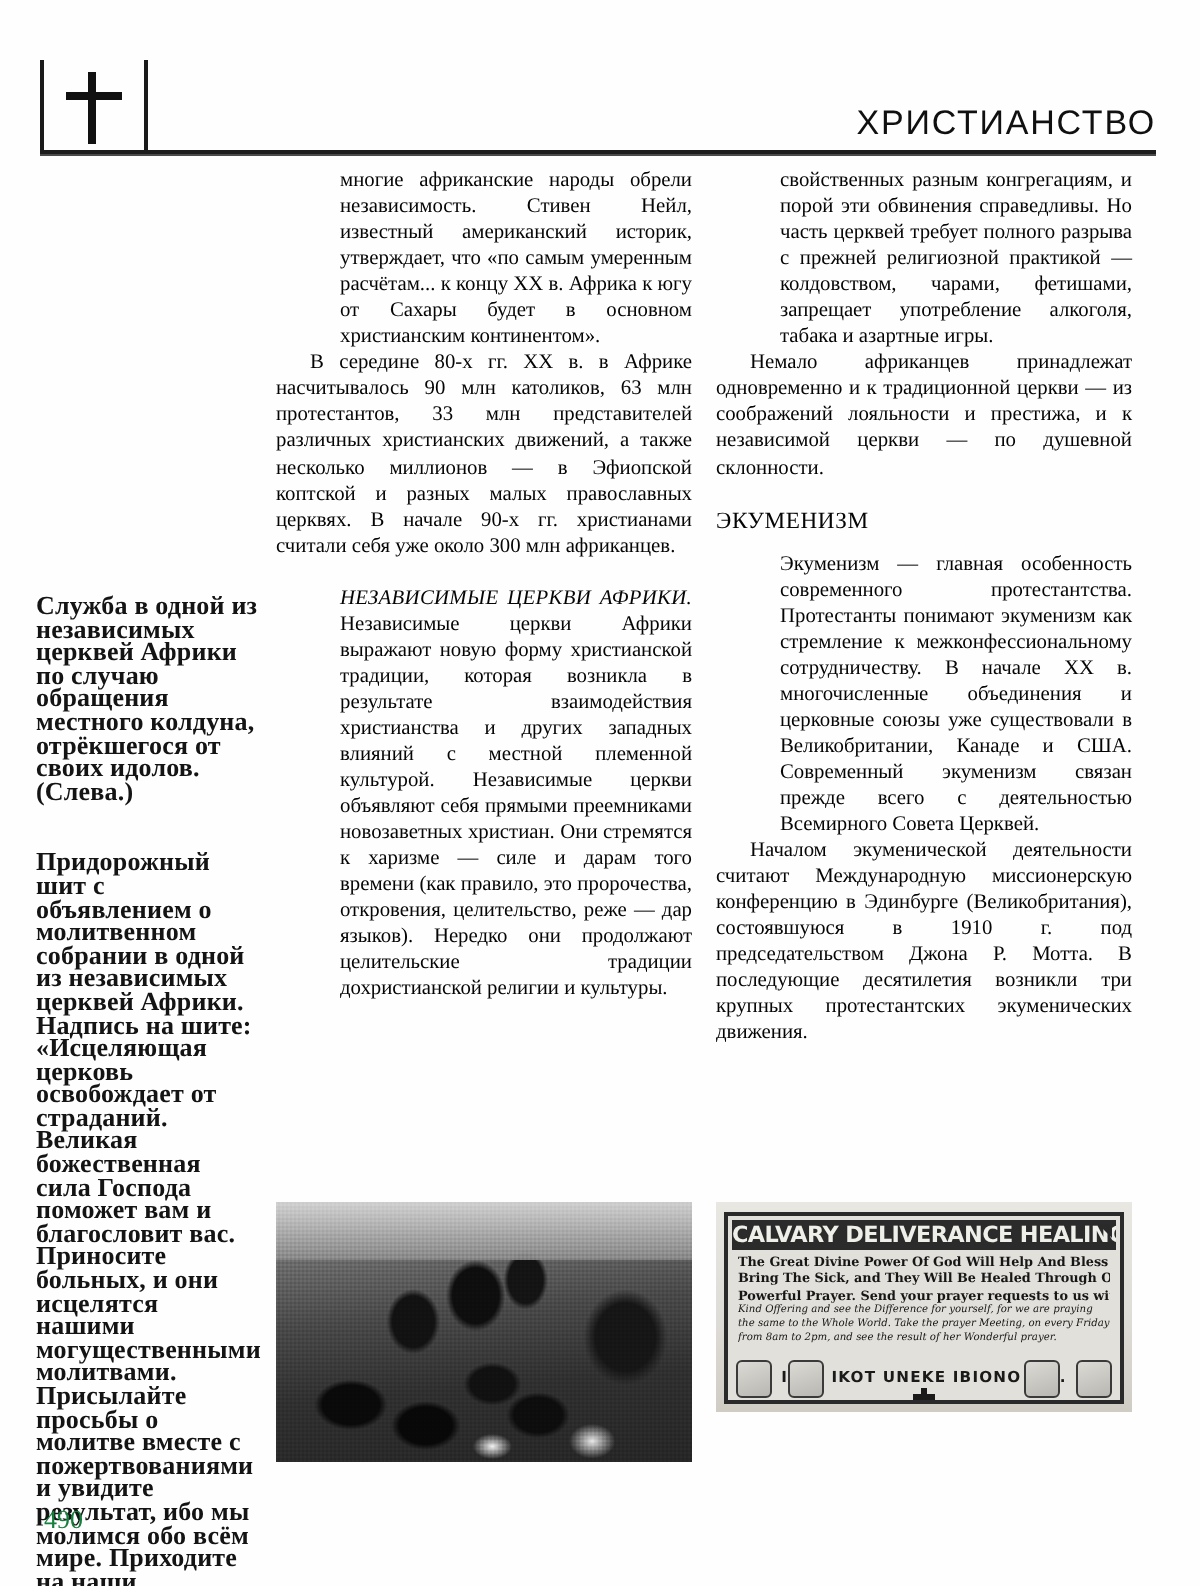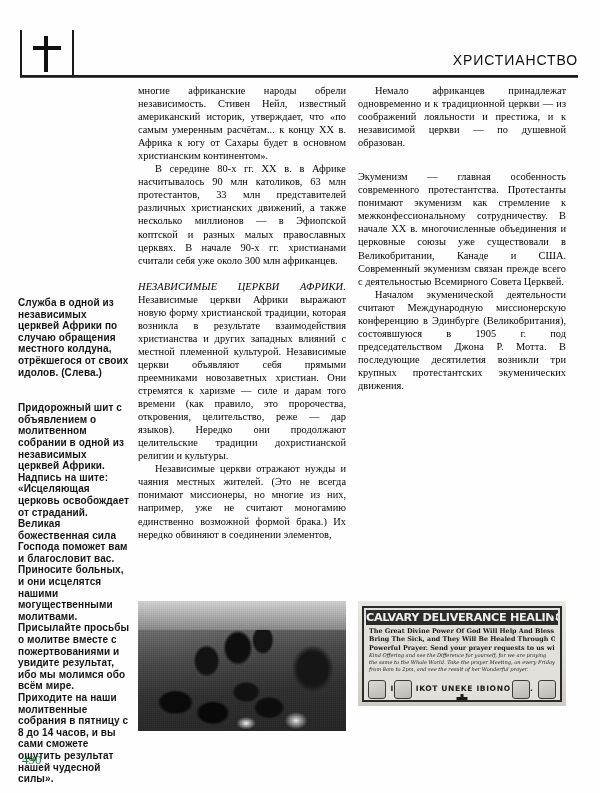--- a/index.html
+++ b/index.html
@@ -74,36 +74,36 @@
     height: 3px;
     border-top: 2px solid #1d1d1d;
     border-bottom: 1px solid #4a4a4a;
     box-sizing: border-box;
   }
   .header-title {
     position: absolute;
     right: 22px;
     top: 22px;
     font-family: "Liberation Sans", "DejaVu Sans", sans-serif;
-    font-size: 14px;
+    font-size: 17px;
     letter-spacing: 0.9px;
     color: #101010;
     font-weight: 400;
   }
 
   
   .sidebar {
     position: absolute;
     left: 18px;
     top: 297px;
     width: 112px;
   }
   .caption {
-    font-family: Liberation Sans, sans-serif;
-    font-size: 10px;
+    font-family: Liberation Serif, serif;
+    font-size: 13px;
     line-height: 11.6px;
     font-weight: bold;
     color: #141414;
     text-align: left;
     letter-spacing: 0.1px;
   }
   .caption + .caption {
     margin-top: 24px;
   }
 
@@ -118,21 +118,21 @@
     color: #050505;
   }
   .col-left  { left: 138px; }
   .col-right { left: 358px; }
 
   .col p {
     margin: 0;
     text-indent: 17px;
     hyphens: manual;
   }
-  .col p.noind { text-indent: 0; }
+  .col p.noind { text-indent: 0; margin-left: 32px; }
 
   .runhead {
     font-family: "Liberation Serif", "DejaVu Serif", serif;
     letter-spacing: 0.15px;
     font-style: italic;
   }
   h2.sec {
     margin: 0;
     font-size: 11.6px;
     line-height: 14px;
@@ -314,29 +314,30 @@
   <div class="sidebar">
     <div class="caption">Служба в одной из независимых церквей Африки по случаю обращения местного колдуна, отрёкшегося от своих идолов. (Слева.)</div>
     <div class="caption">Придорожный шит с объявлением о молитвенном собрании в одной из независимых церквей Африки. Надпись на шите: «Исцеляющая церковь освобождает от страданий. Великая божественная сила Господа поможет вам и благословит вас. Приносите больных, и они исцелятся нашими могущественными молитвами. Присылайте просьбы о молитве вместе с пожертвованиями и увидите результат, ибо мы молимся обо всём мире. Приходите на наши молитвенные собрания в пятницу с 8 до 14 часов, и вы сами сможете ощутить результат нашей чудесной силы».</div>
   </div>
 
   <div class="col col-left">
     <p class="noind">многие африканские народы обрели независимость. Стивен Нейл, известный американский историк, утверждает, что «по самым умеренным расчётам... к концу XX в. Африка к югу от Сахары будет в основном христианским континентом».</p>
     <p>В середине 80-х гг. XX в. в Африке насчитывалось 90 млн католиков, 63 млн протестантов, 33 млн представителей различных христианских движений, а также несколько миллионов — в Эфиопской коптской и разных малых православных церквях. В начале 90-х гг. христианами считали себя уже около 300 млн африканцев.</p>
     <div class="sec-gap"></div>
     <p class="noind"><span class="runhead">НЕЗАВИСИМЫЕ ЦЕРКВИ АФРИКИ.</span> <span>Независимые церкви Африки выражают новую форму христианской традиции, которая возникла в результате взаимодействия христианства и других западных влияний с местной племенной культурой. Независимые церкви объявляют себя прямыми преемниками новозаветных христиан. Они стремятся к харизме — силе и дарам того времени (как правило, это пророчества, откровения, целительство, реже — дар языков). Нередко они продолжают целительские традиции дохристианской религии и культуры.</span></p>
-    <p>Независимые церкви отражают нужды и чаяния местных жителей. (Это не всегда понимают миссионеры, но многие из них, например, уже не считают моногамию единственно возможной формой брака.) Их нередко обвиняют в соединении элементов,</p>
   </div>
 
   <div class="col col-right">
-    <p>Немало африканцев принадлежат одновременно и к традиционной церкви — из соображений лояльности и престижа, и к независимой церкви — по душевной образован.</p>
+    <p class="noind">свойственных разным конгрегациям, и порой эти обвинения справедливы. Но часть церквей требует полного разрыва с прежней религиозной практикой — колдовством, чарами, фетишами, запрещает употребление алкоголя, табака и азартные игры.</p>
+    <p>Немало африканцев принадлежат одновременно и к традиционной церкви — из соображений лояльности и престижа, и к независимой церкви — по душевной склонности.</p>
     <div class="sec-gap"></div>
+    <h2 class="sec">ЭКУМЕНИЗМ</h2>
     <div style="height:8px"></div>
     <p class="noind">Экуменизм — главная особенность современного протестантства. Протестанты понимают экуменизм как стремление к межконфессиональному сотрудничеству. В начале XX в. многочисленные объединения и церковные союзы уже существовали в Великобритании, Канаде и США. Современный экуменизм связан прежде всего с деятельностью Всемирного Совета Церквей.</p>
-    <p>Началом экуменической деятельности считают Международную миссионерскую конференцию в Эдинбурге (Великобритания), состоявшуюся в 1905 г. под председательством Джона Р. Мотта. В последующие десятилетия возникли три крупных протестантских экуменических движения.</p>
+    <p>Началом экуменической деятельности считают Международную миссионерскую конференцию в Эдинбурге (Великобритания), состоявшуюся в 1910 г. под председательством Джона Р. Мотта. В последующие десятилетия возникли три крупных протестантских экуменических движения.</p>
   </div>
 
   <div class="photo" id="photo-service">
     <div class="inner bw1">
       <div class="bw1-top"></div>
     </div>
   </div>
 
   <div class="photo" id="photo-signboard">
     <div class="board">

